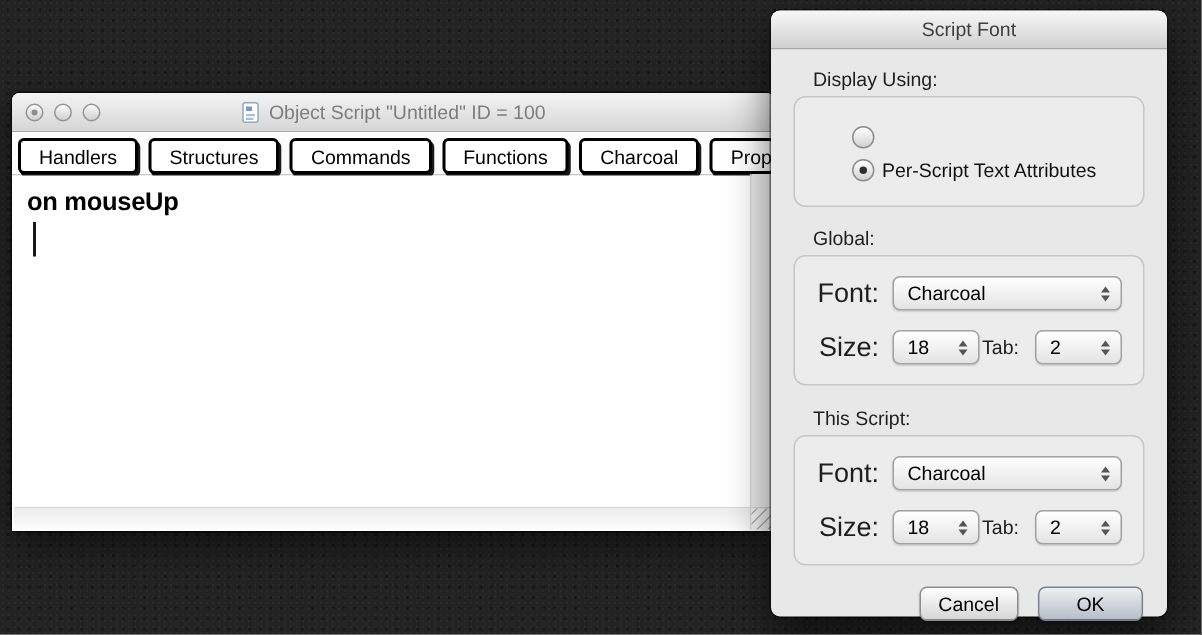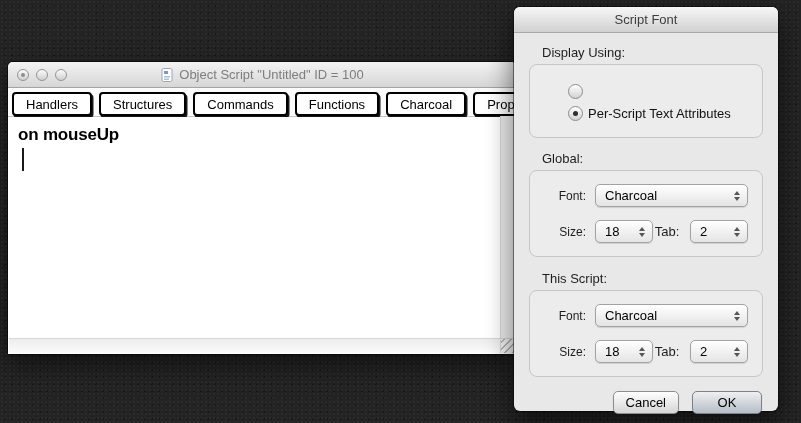--- a/index.html
+++ b/index.html
@@ -116,21 +116,21 @@
     width:15px; height:15px; border-radius:50%; box-sizing:border-box; flex:none;
     background:linear-gradient(#ffffff,#d2d2d2);
     border:1px solid #8d8d8d; position:relative;
   }
   .radio-row.selected .radio::after {
     content:""; position:absolute; inset:4px; border-radius:50%; background:#2e2e2e;
   }
 
   .field-row { display:flex; align-items:center; }
   .field-row + .field-row { margin-top:13px; }
-  .field-label { width:42px; flex:none; text-align:right; font-size:12px; color:#1e1e1e; margin-right:9px; }
+  .field-label { width:42px; flex:none; text-align:right; font-size:18px; color:#1e1e1e; margin-right:9px; }
   .tab-label { flex:1; text-align:center; font-size:13px; color:#1e1e1e; margin-right:9px; }
 
   .popup {
     height:23px; box-sizing:border-box; position:relative;
     border:1px solid #a2a2a2; border-radius:5px;
     background:linear-gradient(#ffffff,#e4e4e4);
     box-shadow:0 1px 1px rgba(0,0,0,0.12);
     display:flex; align-items:center;
     font-size:13px; color:#000; padding:0 22px 0 9px;
     cursor:default;

